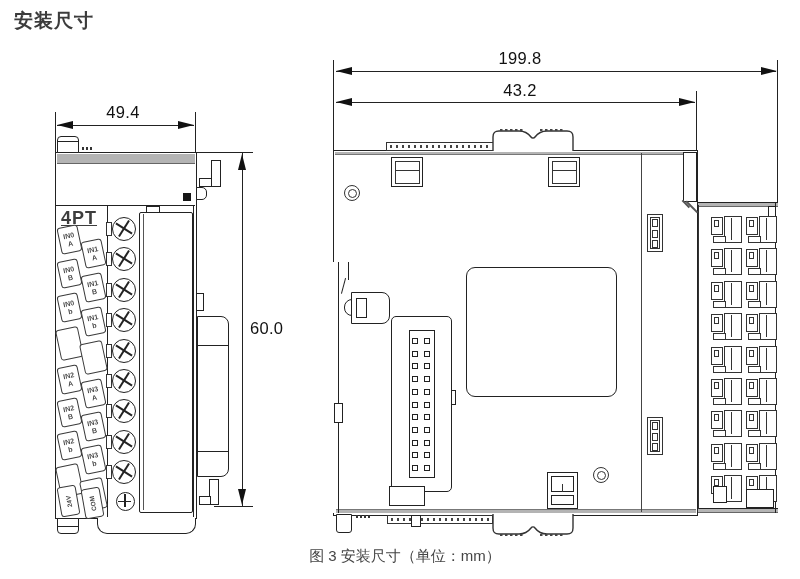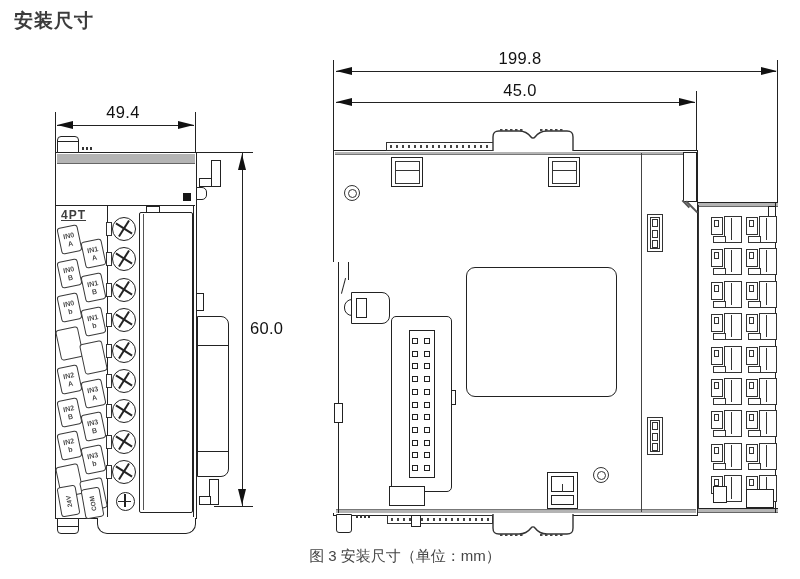--- a/index.html
+++ b/index.html
@@ -43,21 +43,21 @@
   <div class="arr-l" style="left:57px;top:120.5px"></div>
   <div class="arr-r" style="left:178px;top:120.5px"></div>
 
   <div class="bbox" style="left:55px;top:152px;width:142px;height:367px;border-width:1.6px"></div>
   <div style="position:absolute;left:57px;top:153.5px;width:138px;height:10px;background:#b4b4b4;border-bottom:1px solid #666"></div>
   <div class="bbox" style="left:57px;top:136px;width:22px;height:17px;border-radius:4px 4px 0 0"></div>
   <div class="hline" style="left:58px;top:141px;width:20px;height:1px"></div>
   <div style="position:absolute;left:82px;top:147px;width:10px;height:2.5px;background:repeating-linear-gradient(90deg,#333 0 2px,transparent 2px 4px)"></div>
   <div class="hline" style="left:56px;top:205px;width:139px;height:1.4px"></div>
   <div style="position:absolute;left:183px;top:193px;width:8px;height:8px;background:#161616"></div>
-  <div style="position:absolute;left:61px;top:208px;font-size:12px;font-weight:bold;color:#3d3d3d;text-decoration:underline;letter-spacing:1px">4PT</div>
+  <div style="position:absolute;left:61px;top:208px;font-size:18px;font-weight:bold;color:#3d3d3d;text-decoration:underline;letter-spacing:1px">4PT</div>
   <div class="vline" style="left:106.5px;top:206px;height:311px"></div>
   <div class="vline" style="left:192.5px;top:206px;height:311px"></div>
 
   <div class="bbox" style="left:139px;top:212px;width:54px;height:301px;border-radius:2px"></div>
   <div class="vline" style="left:143px;top:214px;height:296px;width:1px;background:#555"></div>
   <div class="bbox" style="left:146px;top:206px;width:14px;height:7px"></div>
 
   <div class="bbox" style="left:211px;top:160px;width:10px;height:27px"></div>
   <div class="bbox" style="left:199px;top:178px;width:13px;height:9px"></div>
   <div class="bbox" style="left:196px;top:187px;width:11px;height:13px;border-radius:0 5px 5px 0"></div>
@@ -164,21 +164,21 @@
 
 <div>
 
   <div class="dim-text" style="left:460px;top:49px;width:120px">199.8</div>
   <div class="vline" style="left:333px;top:60px;height:91px"></div>
   <div class="vline" style="left:777px;top:60px;height:143px"></div>
   <div class="hline" style="left:336px;top:71px;width:440px"></div>
   <div class="arr-l" style="left:336px;top:66.5px"></div>
   <div class="arr-r" style="left:761px;top:66.5px"></div>
 
-  <div class="dim-text" style="left:460px;top:81px;width:120px">45.0</div>
+  <div class="dim-text" style="left:460px;top:81px;width:120px">43.2</div>
   <div class="vline" style="left:695.5px;top:91px;height:62px"></div>
   <div class="hline" style="left:336px;top:102px;width:359px"></div>
   <div class="arr-l" style="left:336px;top:97.5px"></div>
   <div class="arr-r" style="left:679px;top:97.5px"></div>
 
   <div class="bbox" style="left:333px;top:150px;width:365px;height:366px;border-width:1.5px"></div>
   <div style="position:absolute;left:334.5px;top:152px;width:361px;height:3px;background:#b4b4b4;border-bottom:1px solid #777"></div>
   <div style="position:absolute;left:334.5px;top:509px;width:361px;height:3.5px;background:#b4b4b4;border-top:1px solid #777"></div>
 
   <div style="position:absolute;left:330.5px;top:262px;width:5px;height:251px;background:#fff"></div>

